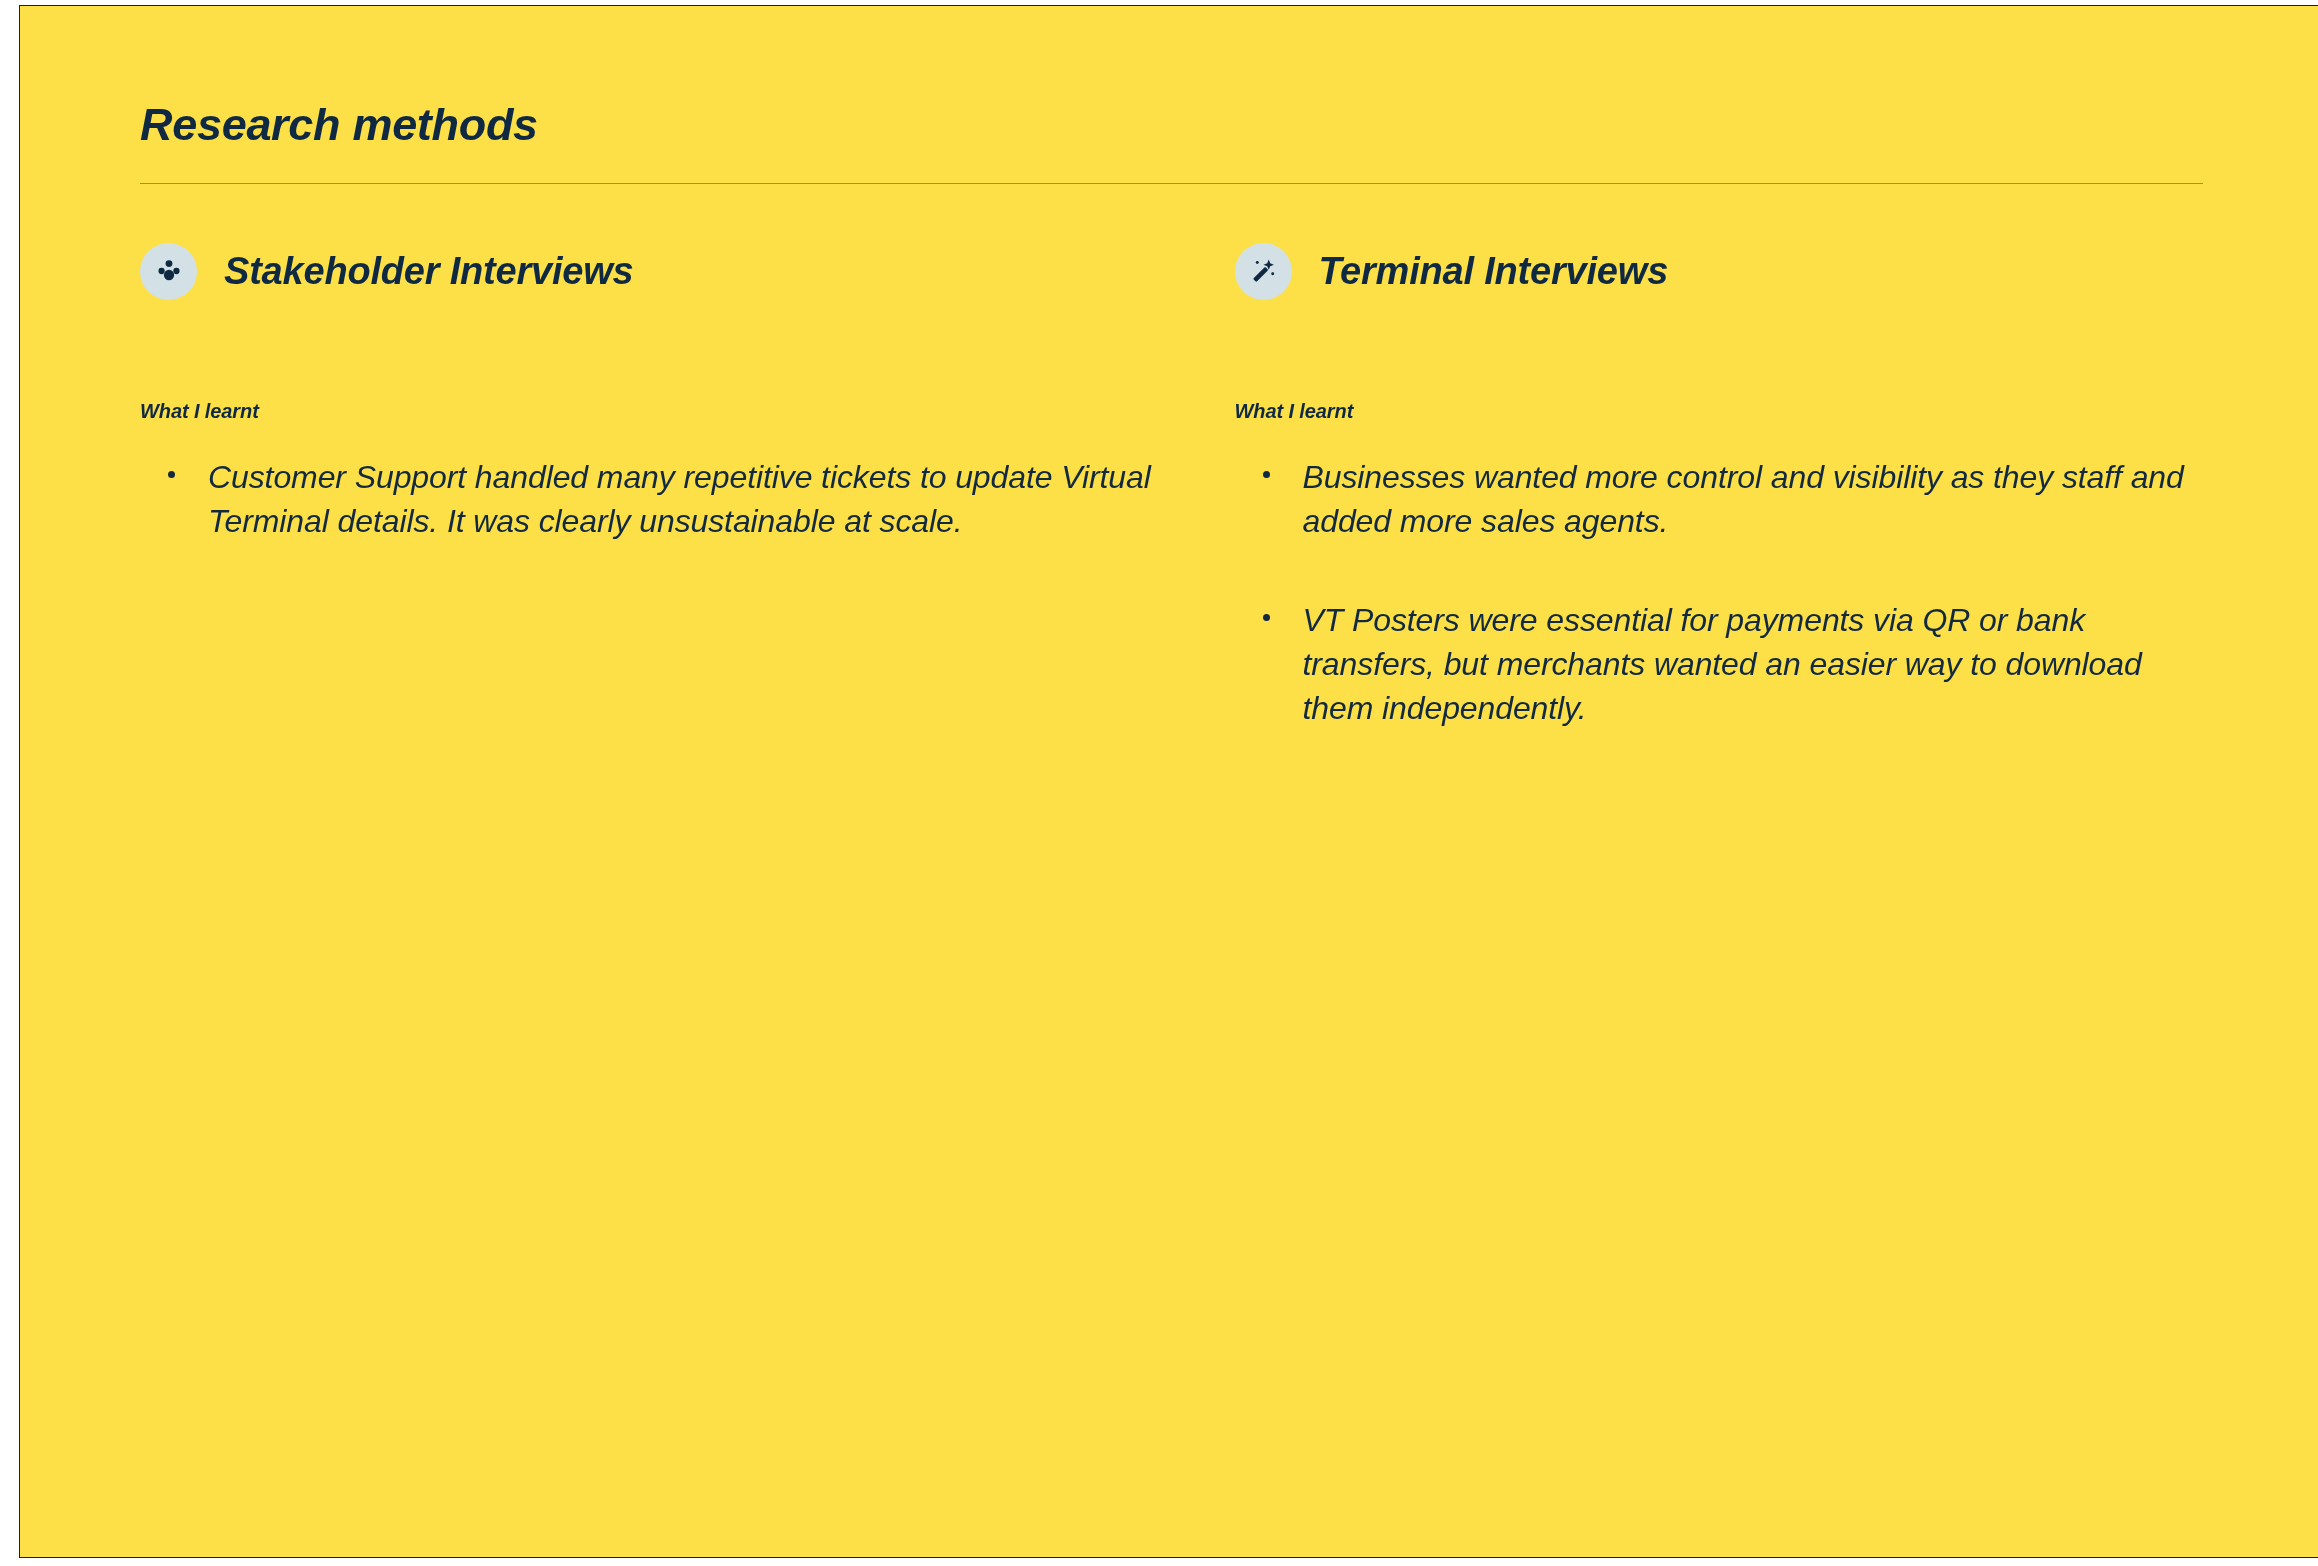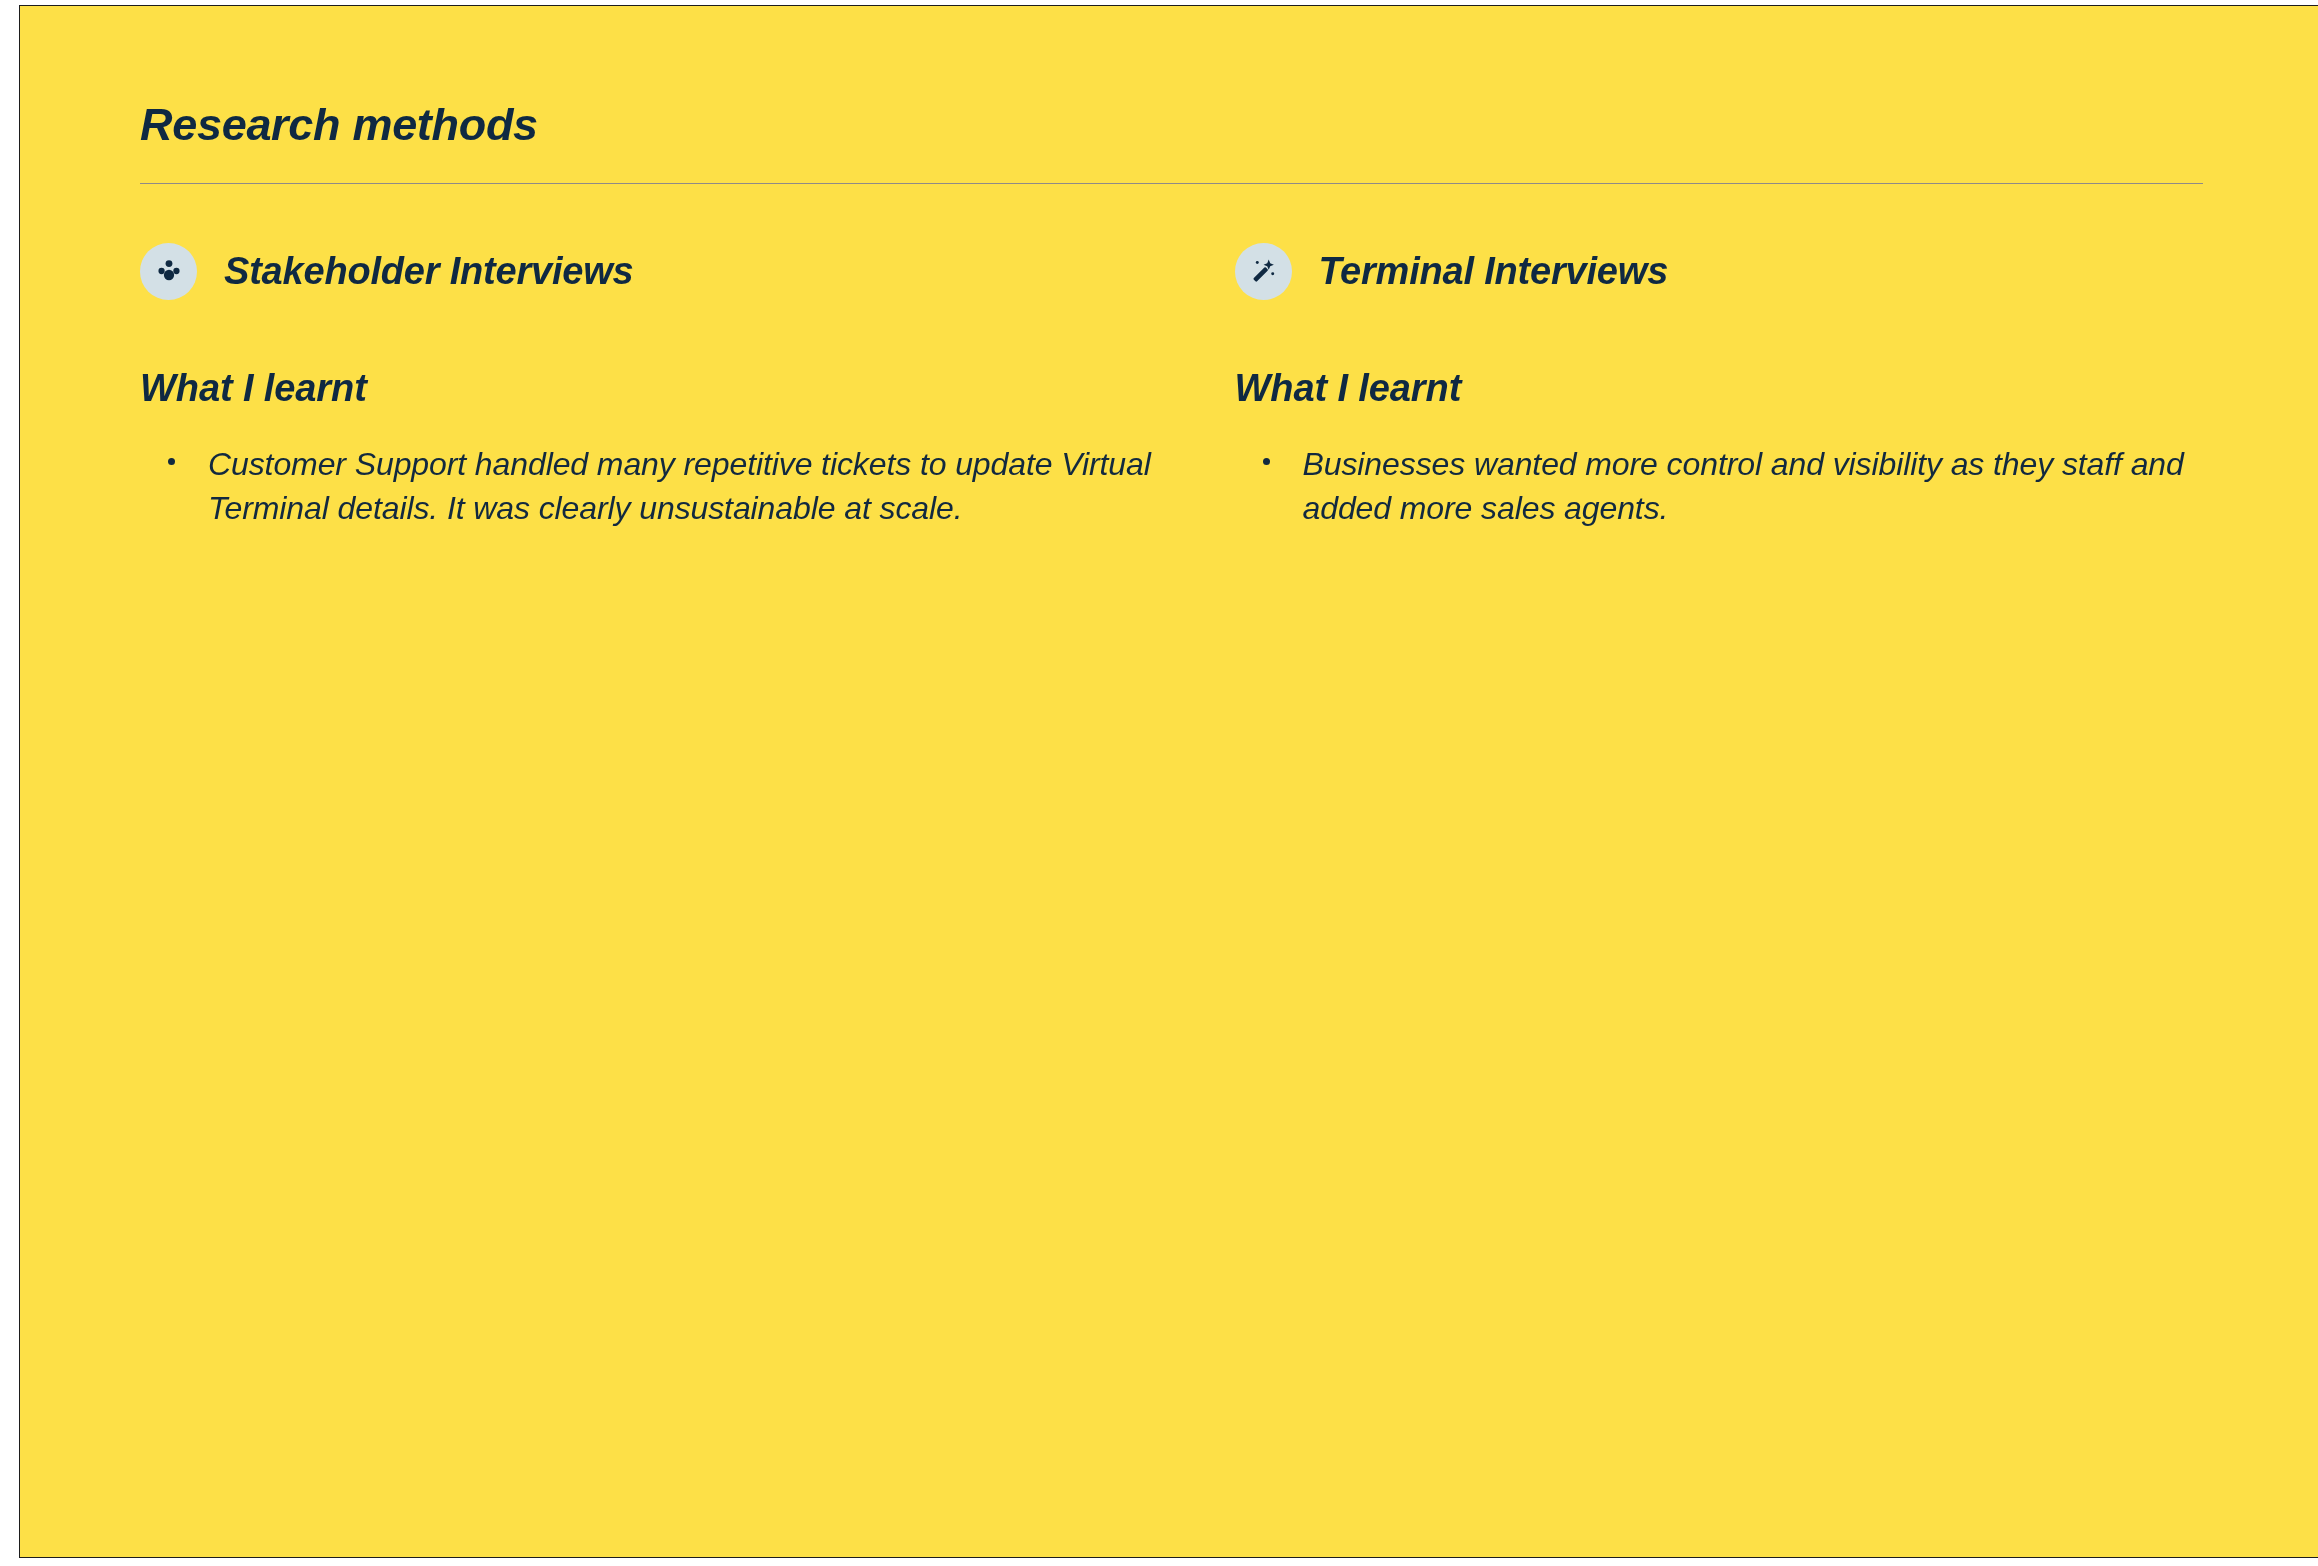--- a/index.html
+++ b/index.html
@@ -76,22 +76,22 @@
     justify-content: center;
     flex: none;
   }
   .col-title {
     font-size: 38px;
     font-weight: bold;
     color: #0f2942;
     letter-spacing: -0.2px;
   }
   .learnt-label {
-    margin-top: 67px;
-    font-size: 38px;
+    margin-top: 100px;
+    font-size: 20px;
     font-weight: bold;
     color: #0f2942;
     letter-spacing: -0.1px;
   }
   ul.bullets {
     list-style: none;
     margin: 0;
     padding: 0;
     margin-top: 32px;
   }
@@ -167,19 +167,23 @@
           <span class="col-title">Terminal Interviews</span>
         </div>
 
         <div class="learnt-label">What I learnt</div>
 
         <ul class="bullets">
           <li>
             <span class="dot"></span>
             <span>Businesses wanted more control and visibility as they staff and added more sales agents.</span>
           </li>
+          <li>
+            <span class="dot"></span>
+            <span>VT Posters were essential for payments via QR or bank transfers, but merchants wanted an easier way to download them independently.</span>
+          </li>
         </ul>
       </div>
 
     </div>
   </div>
 </div>
 
 
 </body></html>

